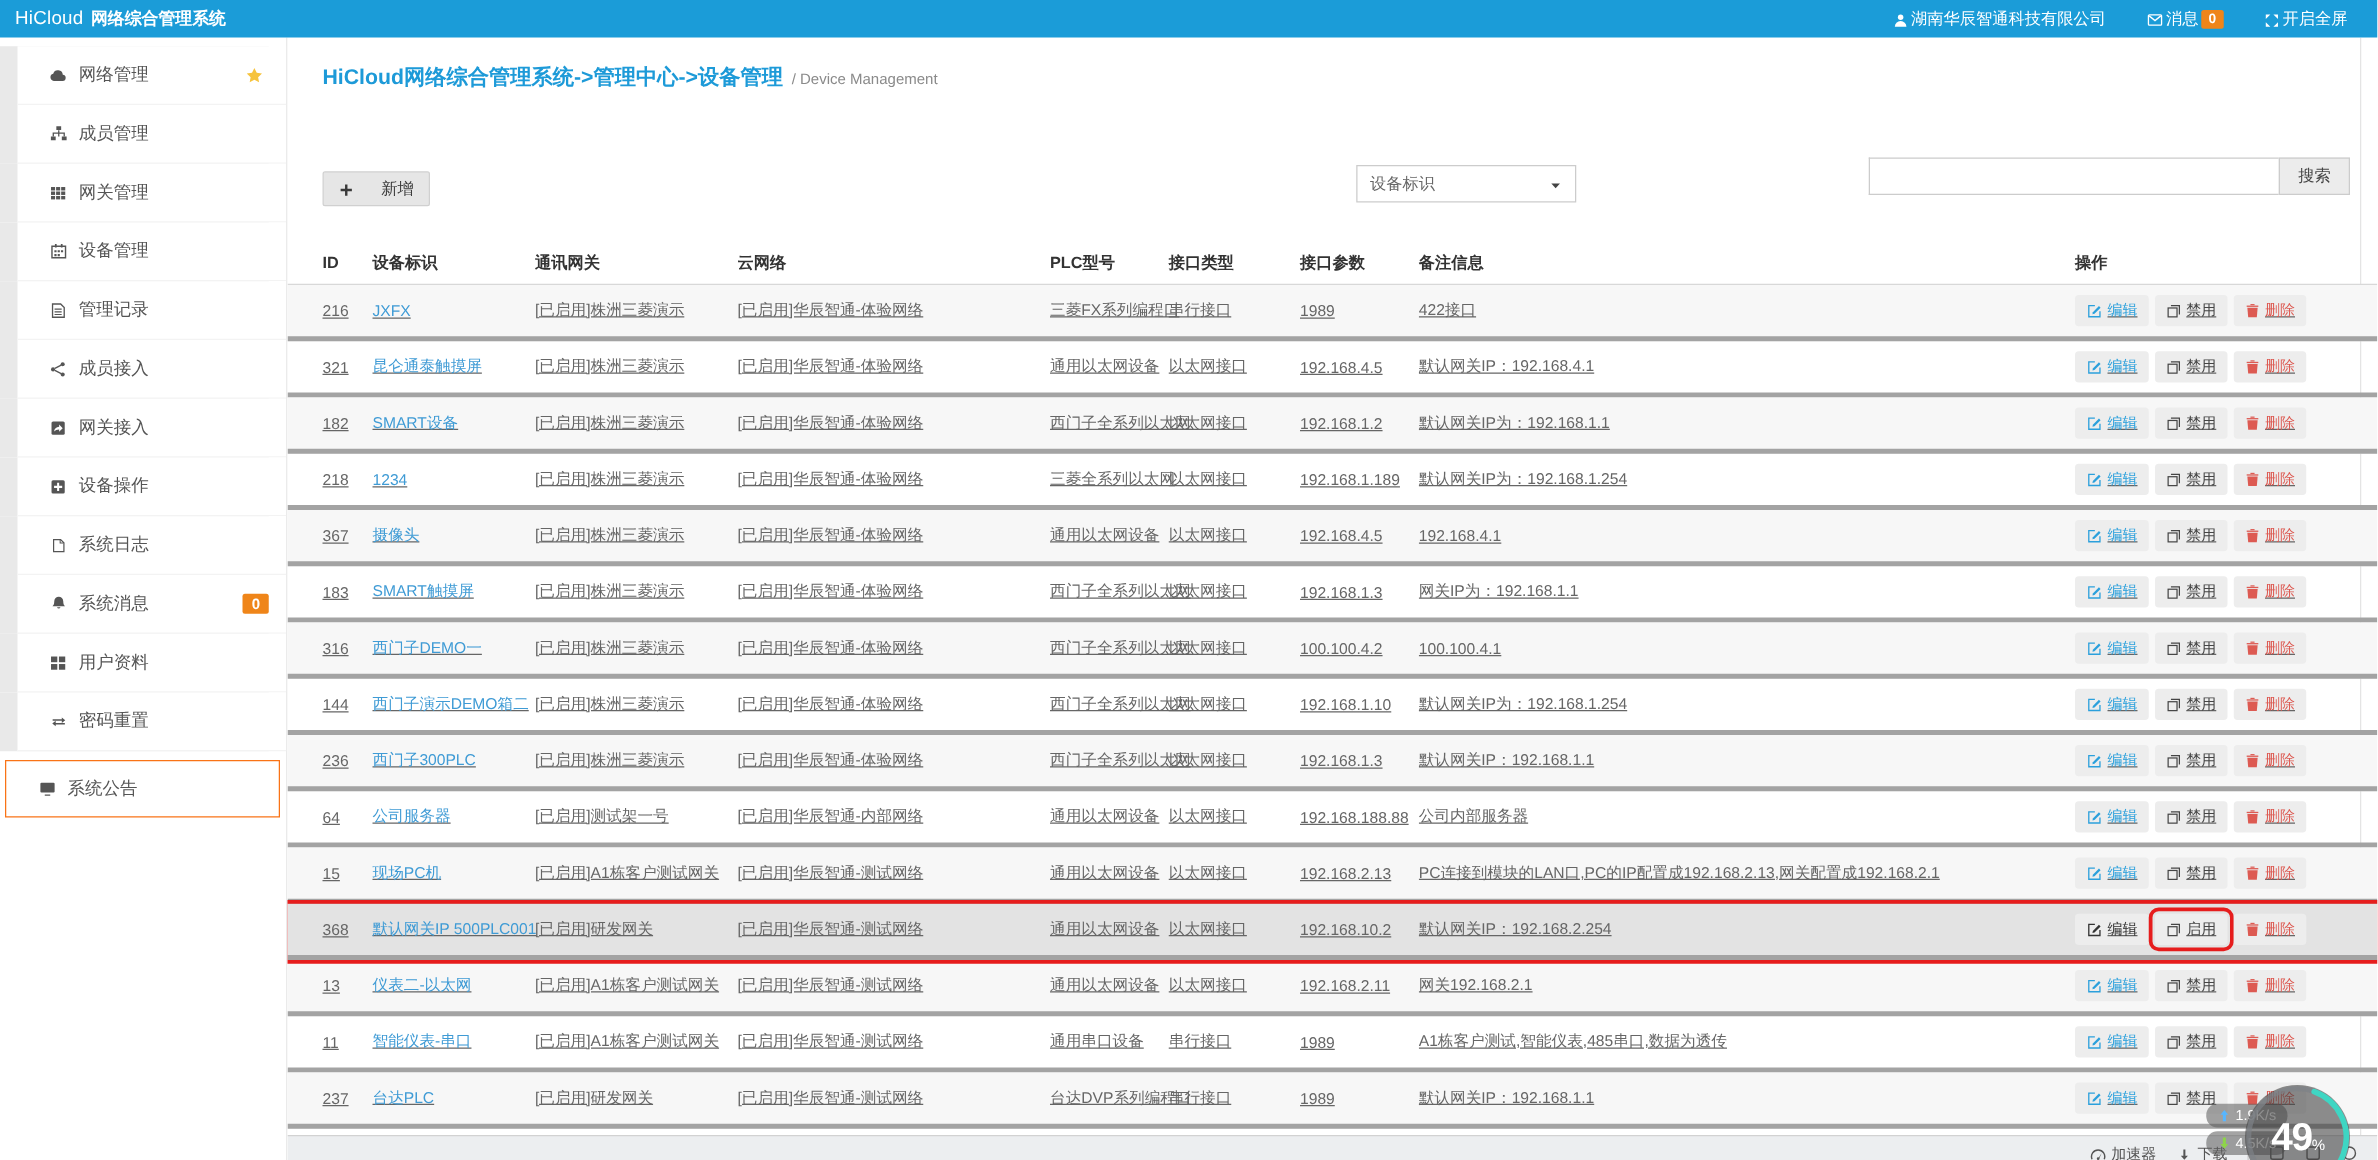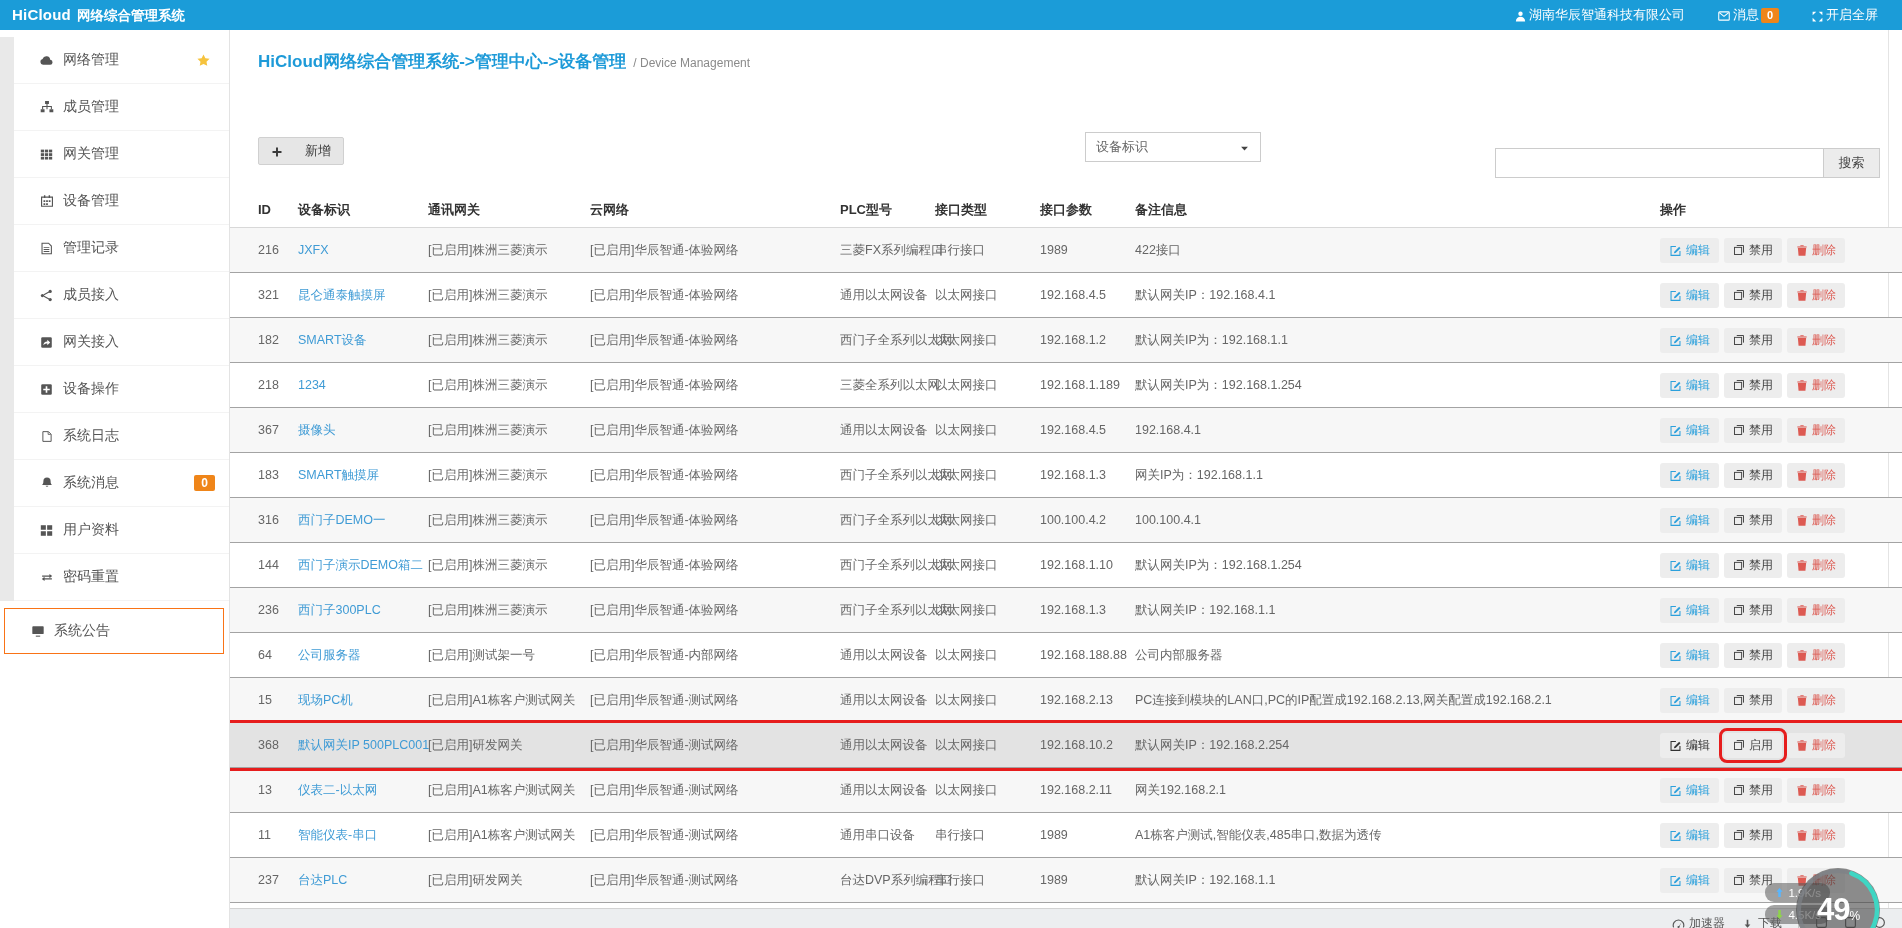--- a/index.html
+++ b/index.html
@@ -4,21 +4,21 @@
 <style>
   html,body{margin:0;padding:0;}
   body{width:1902px;height:928px;position:relative;overflow:hidden;background:#fff;
        font-family:"Liberation Sans","DejaVu Sans",sans-serif;color:#555;}
   svg{display:inline-block;vertical-align:middle;}
 
   
   .topbar{position:absolute;top:0;left:0;right:0;height:30px;background:#1b9cd8;color:#fff;
           display:flex;align-items:center;justify-content:space-between;padding:0 24px 0 12px;box-sizing:border-box;z-index:30;}
   .brand{display:flex;align-items:baseline;gap:6px;}
-  .brand-name{font-weight:bold;font-size:15px;letter-spacing:.2px;}
+  .brand-name{font-weight:normal;font-size:15px;letter-spacing:.2px;}
   .brand-sub{font-size:13.5px;font-weight:bold;}
   .topbar-right{display:flex;align-items:center;gap:32px;font-size:13px;}
   .tb-item{display:inline-flex;align-items:center;gap:2px;cursor:pointer;}
   .tb-badge{background:#ef8519;color:#fff;font-size:11px;font-weight:bold;padding:2px 6px;border-radius:2px;line-height:1;}
 
   
   .sidebar{position:absolute;top:30px;left:0;bottom:0;width:230px;background:#fff;border-right:1px solid #e3e3e3;
            box-sizing:border-box;overflow:hidden;padding-top:7px;}
   .sb-item{display:flex;align-items:center;font-size:14px;color:#555;cursor:pointer;position:relative;box-sizing:border-box;}
   .sb-item.sub{height:47px;margin-left:14px;padding-left:24px;border-bottom:1px solid #f3f3f3;gap:8px;background:#fff;
@@ -36,30 +36,30 @@
   .bc-path{color:#1d9ad8;font-size:17px;font-weight:bold;}
   .bc-sub{color:#8a8a8a;font-size:12px;}
 
   
   .add-btn{position:absolute;top:107px;left:28px;height:28px;display:inline-flex;align-items:center;gap:22px;
            background:#e6e6e6;border:1px solid #d0d0d0;border-radius:2px;color:#3a3a3a;font-size:13px;
            padding:0 12px;cursor:pointer;}
   .filter-select{position:absolute;top:102px;left:855px;width:176px;height:30px;border:1px solid #ccc;background:#fff;
                  display:flex;align-items:center;justify-content:space-between;padding:0 10px;box-sizing:border-box;
                  font-size:13px;color:#666;cursor:pointer;}
-  .search-box{position:absolute;top:118px;left:1265px;display:flex;}
+  .search-box{position:absolute;top:96px;left:1265px;display:flex;}
   .search-input{width:328px;height:30px;border:1px solid #ccc;box-sizing:border-box;padding:0 8px;font-size:13px;
                 color:#555;outline:none;border-right:none;}
   .search-btn{width:57px;height:30px;background:#ececec;border:1px solid #ccc;font-size:13px;color:#444;cursor:pointer;}
 
   
   .table{position:absolute;left:0;right:0;top:162px;}
   .thead,.trow{display:flex;align-items:center;padding:0 24px 0 28px;box-sizing:border-box;}
   .thead{height:36px;border-bottom:1px solid #d8d8d8;font-size:13px;font-weight:bold;color:#333;}
-  .trow{height:45px;border-bottom:1px solid #a3a3a3;font-size:12.5px;color:#666;}
+  .trow{height:45px;border-bottom:4px solid #a3a3a3;font-size:12.5px;color:#666;text-decoration:underline;}
   .trow:nth-child(odd){background:#f7f7f7;}
   .trow.hl{background:#e3e3e3;outline:3px solid #e61d1d;position:relative;z-index:2;}
   .td{white-space:nowrap;padding-right:8px;box-sizing:border-box;}
   .c-id{width:40px;}
   .c-dev{width:130px;}
   .c-gw{width:162px;}
   .c-cloud{width:250px;}
   .c-plc{width:95px;}
   .c-if{width:105px;}
   .c-param{width:95px;}

